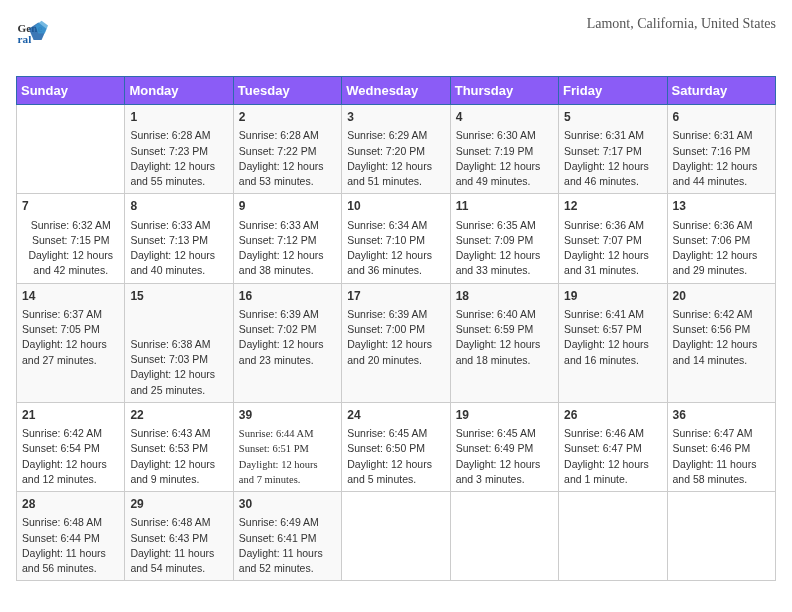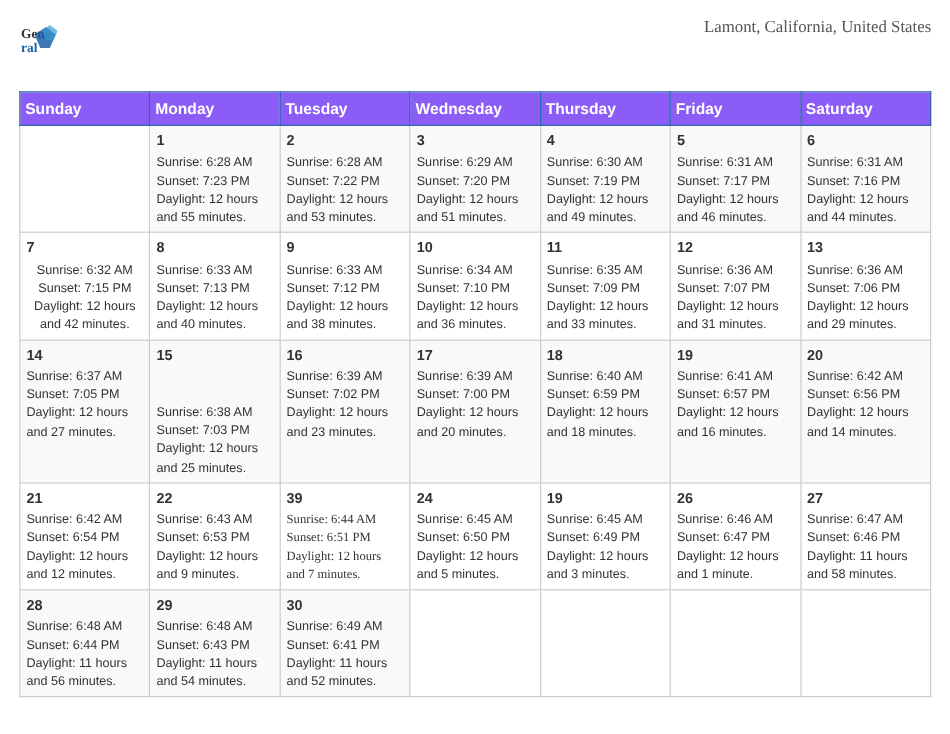--- a/index.html
+++ b/index.html
@@ -303,21 +303,21 @@
 and 3 minutes.</div>
         </td>
         <td>
           <span class="day-num">26</span>
           <div class="day-info" style="white-space: pre-line;">Sunrise: 6:46 AM
 Sunset: 6:47 PM
 Daylight: 12 hours
 and 1 minute.</div>
         </td>
         <td>
-          <span class="day-num">27</span>
+          <span class="day-num">36</span>
           <div class="day-info" style="white-space: pre-line;">Sunrise: 6:47 AM
 Sunset: 6:46 PM
 Daylight: 11 hours
 and 58 minutes.</div>
         </td>
       </tr>
       <tr>
         <td>
           <span class="day-num">28</span>
           <div class="day-info" style="white-space: pre-line;">Sunrise: 6:48 AM

